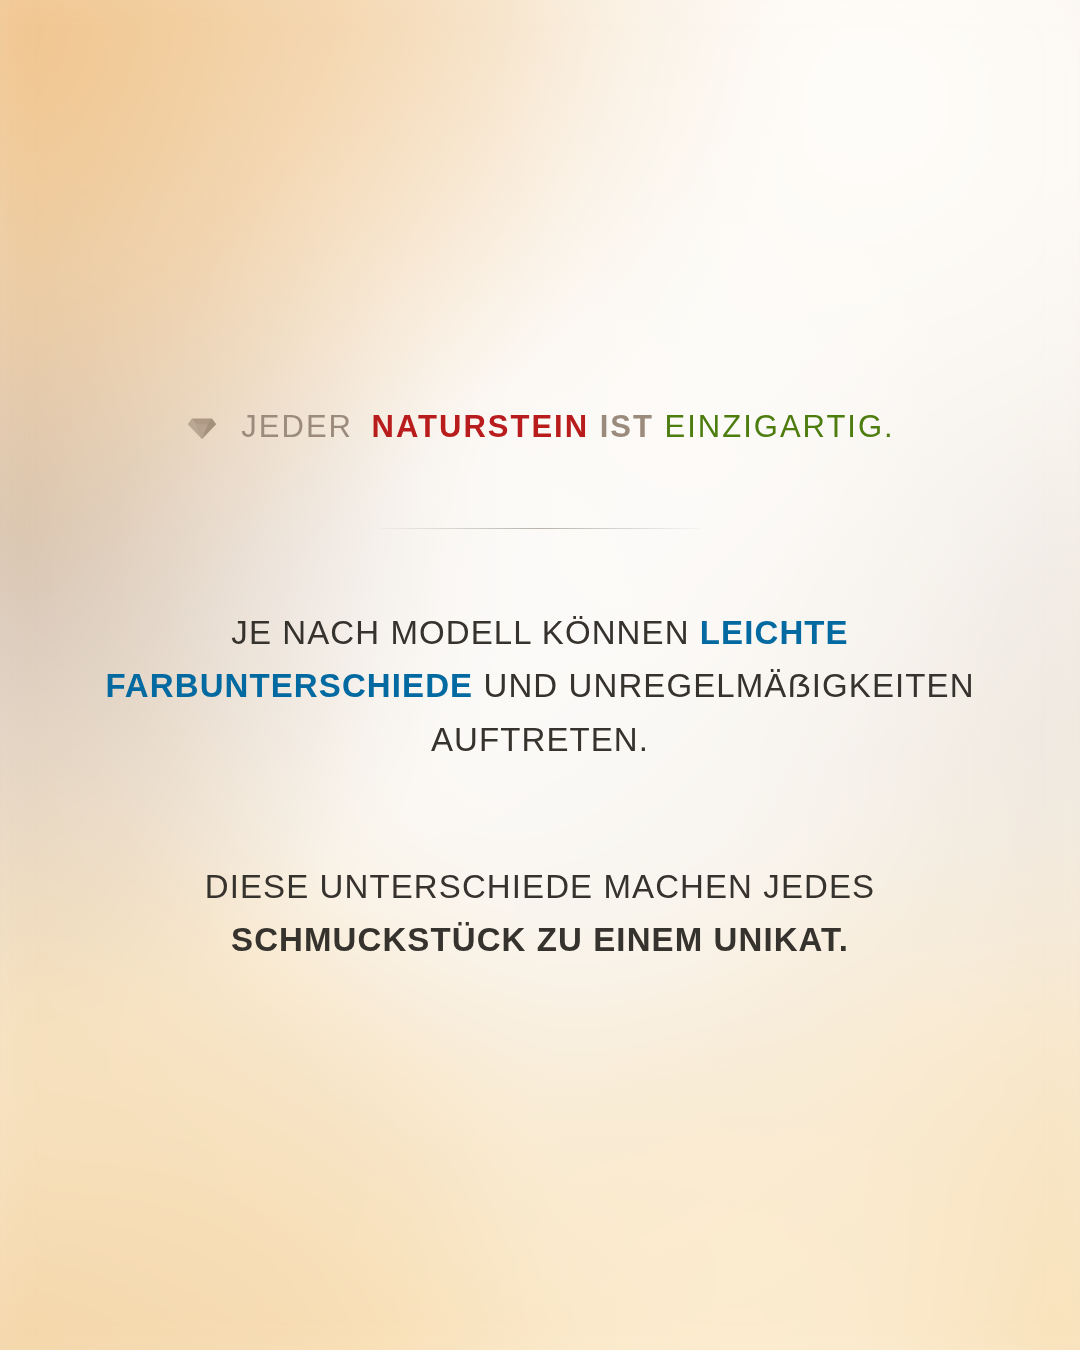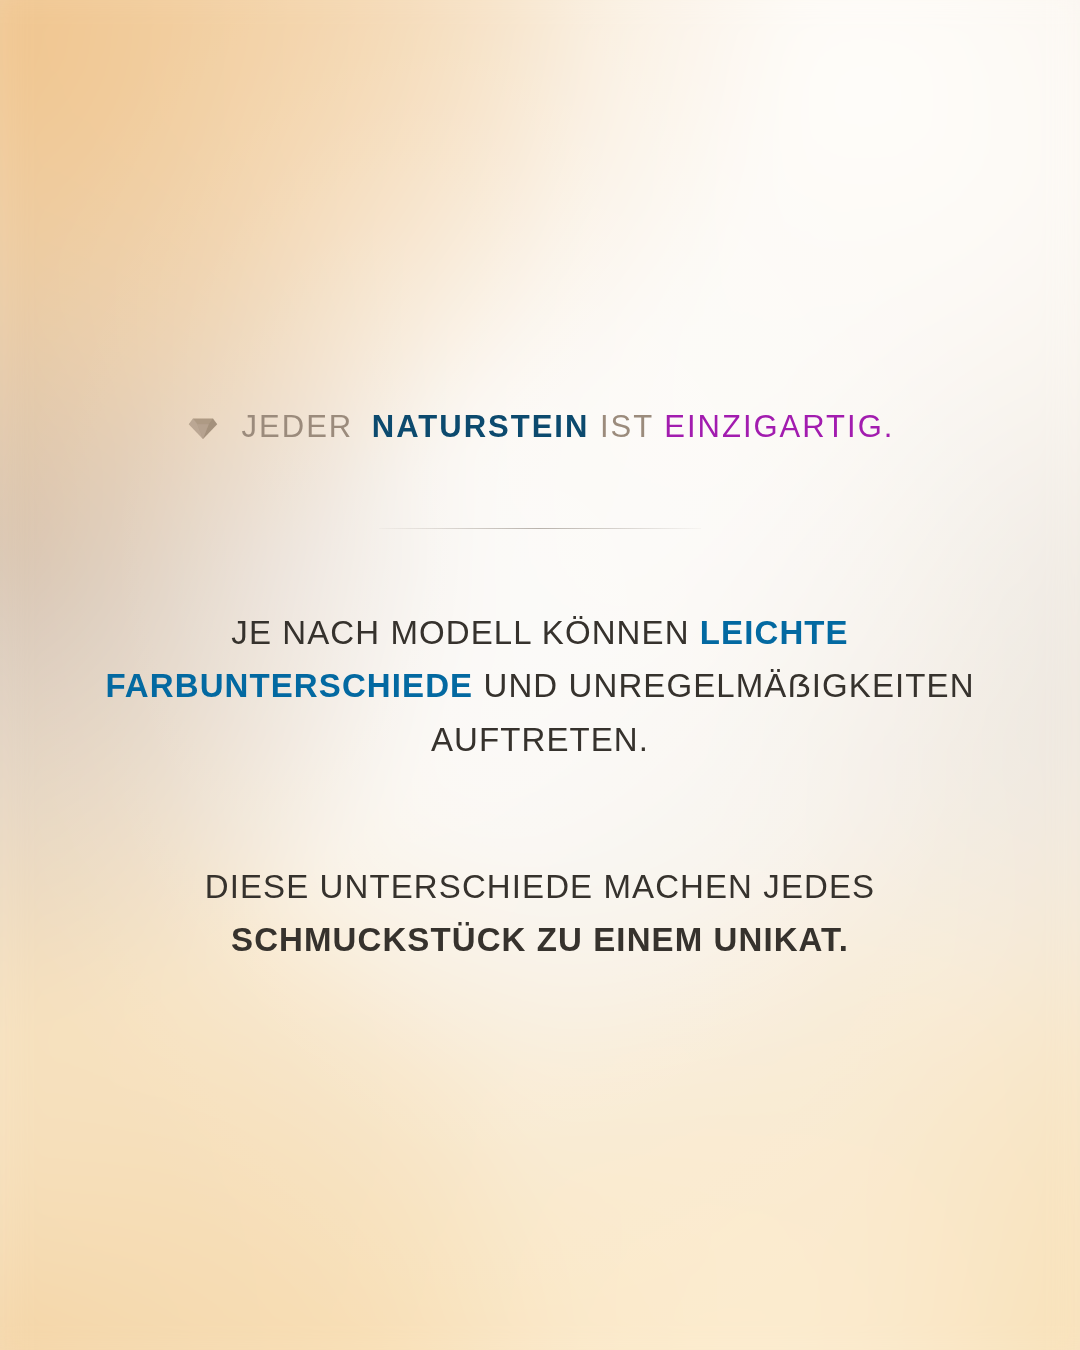--- a/index.html
+++ b/index.html
@@ -74,23 +74,23 @@
     opacity: 0.95;
   }
 
   .headline-text {
     font-size: 31px;
     letter-spacing: 2.0px;
     line-height: 1.2;
     white-space: nowrap;
   }
   .headline-text .w1 { color: #9b8b7c; font-weight: 400; text-align: right; }
-  .headline-text .w2 { color: #0c4a6e; font-weight: 700; margin-left: 8px; }
-  .headline-text .w3 { color: #9b8b7c; font-weight: 400; margin-top: 31px; }
-  .headline-text .w4 { color: #a21caf; font-weight: 400; }
+  .headline-text .w2 { color: #b91c1c; font-weight: 700; margin-left: 8px; }
+  .headline-text .w3 { color: #9b8b7c; font-weight: 700; margin-top: 31px; }
+  .headline-text .w4 { color: #4d7c0f; font-weight: 400; }
 
   .divider {
     position: absolute;
     top: 528px;
     left: 50%;
     transform: translateX(-50%);
     width: 322px;
     height: 1px;
     background: linear-gradient(to right, rgba(150,140,130,0.05), rgba(130,120,110,0.55), rgba(150,140,130,0.05));
   }

